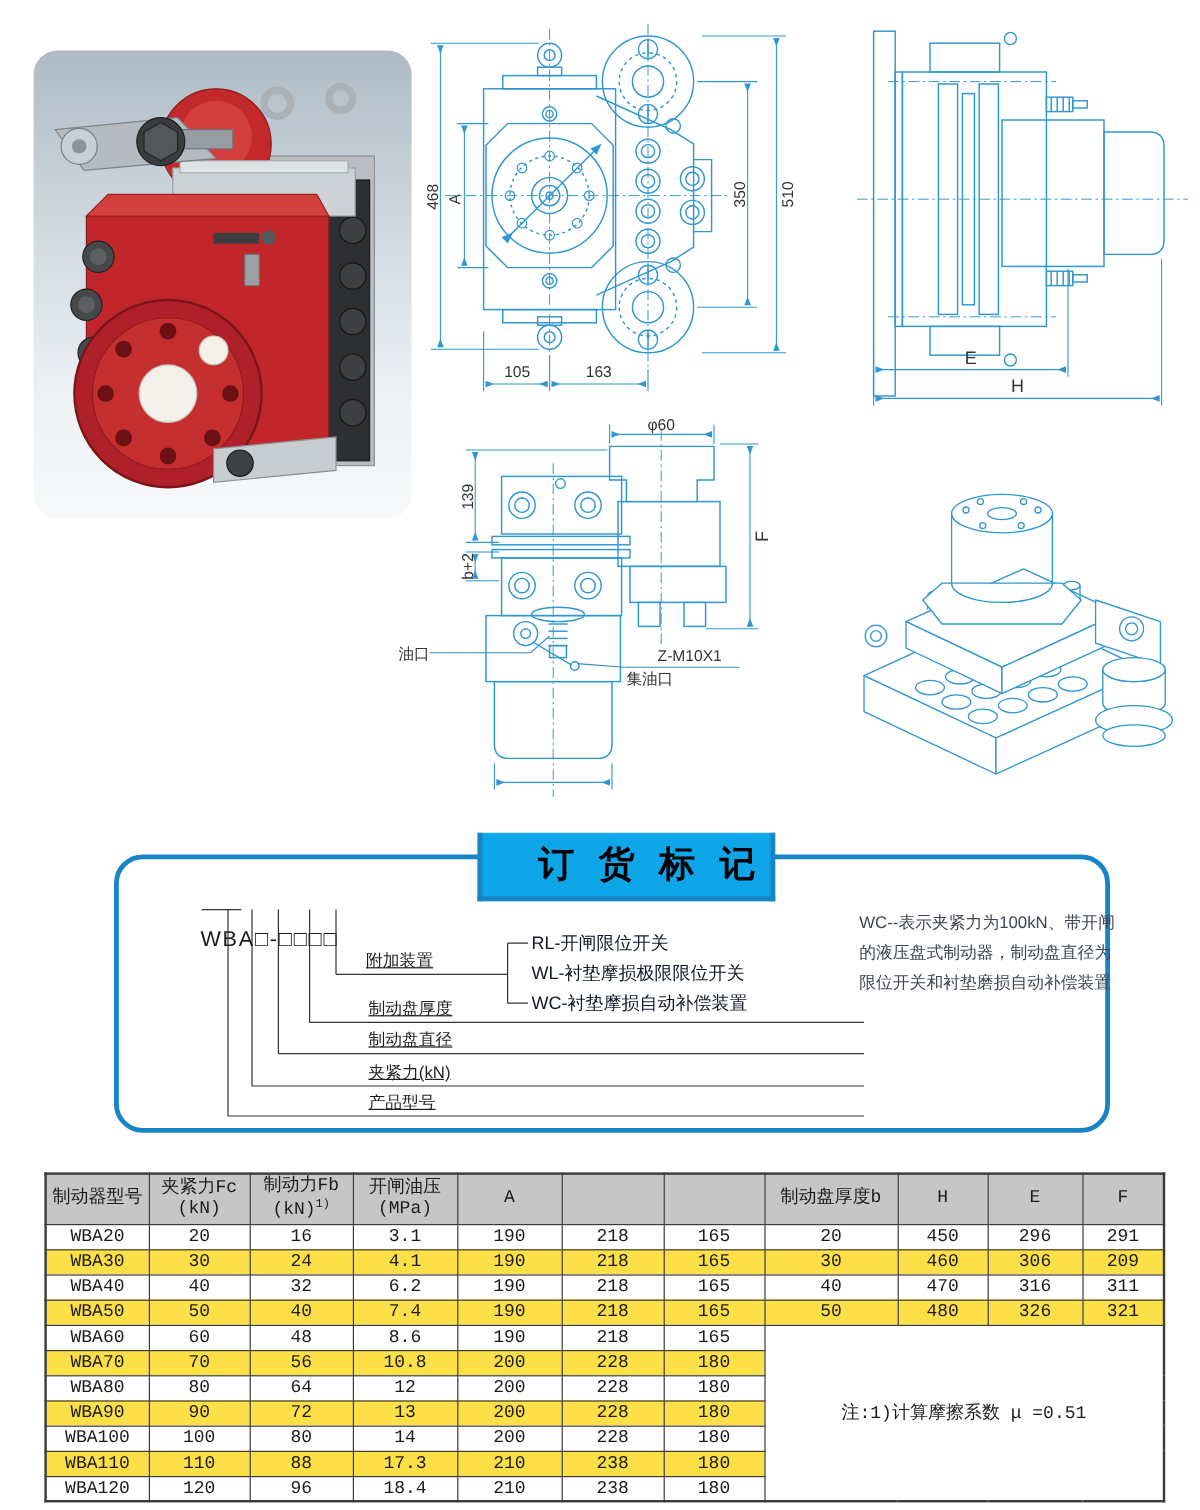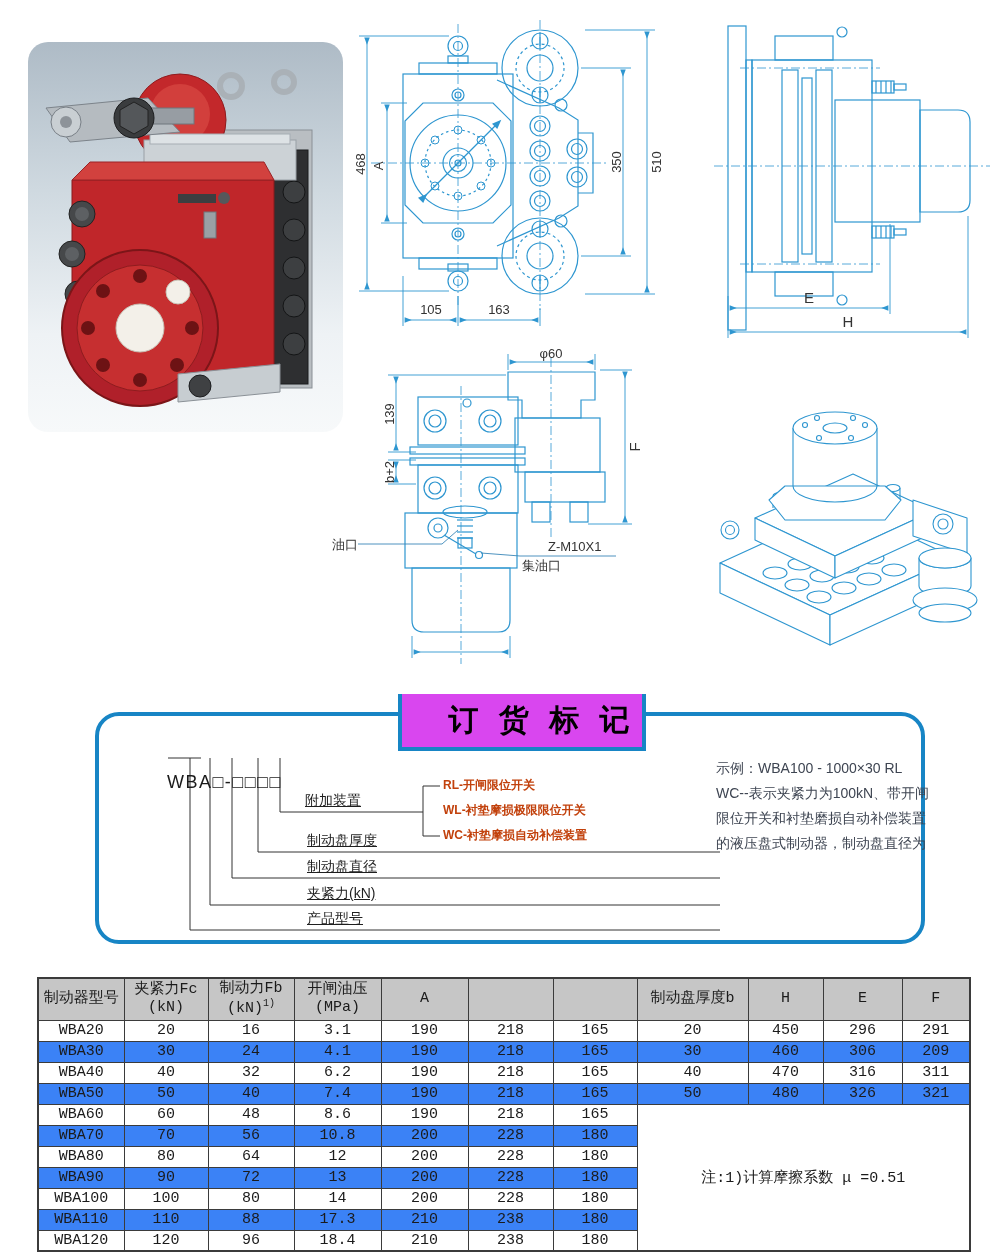--- a/index.html
+++ b/index.html
@@ -8,38 +8,38 @@
   #page { position:relative; width:1000px; height:1258px; background:#fff; overflow:hidden; }
   .abs { position:absolute; }
 
   
   #photo { left:28px; top:42px; width:315px; height:390px; border-radius:20px; overflow:hidden;
            background:linear-gradient(180deg,#aebbc6 0%,#cfd9e0 38%,#eef2f5 75%,#f7f9fa 100%); }
 
   
   #ordering-box { left:95px; top:712px; width:830px; height:232px;
                   border:4px solid #1785c5; border-radius:24px; background:#fff; }
-  #ordering-tab { left:398px; top:694px; width:248px; height:57px; background:#d946ef;
+  #ordering-tab { left:398px; top:694px; width:248px; height:57px; background:#0ea5e9;
                   border-left:4px solid #1785c5; border-right:4px solid #1785c5; border-bottom:4px solid #1785c5;
                   display:flex; align-items:center; justify-content:center;
                   font-size:30px; font-weight:bold; color:#000; letter-spacing:6px; z-index:5;padding-left:40px; }
   #model-code { left:167px; top:731px; font-size:18px; color:#1a1a1a; letter-spacing:1.5px; z-index:4;margin-top:41px; }
   .diagram-label { position:absolute; font-size:14px; color:#1f1f1f; z-index:4; white-space:nowrap;text-decoration:underline; }
-  .option-label  { position:absolute; font-size:12px; color:#c2410c; z-index:4; white-space:nowrap;font-weight:bold; }
+  .option-label  { position:absolute; font-size:15px; color:#0f172a; z-index:4; white-space:nowrap; }
   #example { left:716px; top:756px; width:248px; font-size:14px; line-height:25px; color:#3e4552; z-index:4; }
   #example div { white-space:nowrap; }
 
   
   #spec-table { left:37px; top:977px;font-family:Liberation Mono, monospace; }
   #spec-table table { border-collapse:collapse; table-layout:fixed; width:932px; color:#1b1b1b; }
   #spec-table th, #spec-table td { border:1px solid #3b3b3b; text-align:center; padding:0; }
   #spec-table table { border:2px solid #3b3b3b; }
   #spec-table thead th { background:#c6c6c6; height:42px; font-weight:normal; font-size:15px; line-height:1.22; }
   #spec-table tbody td { height:21px; font-size:15px; background:#fff; }
-  #spec-table tbody tr.stripe td { background:#3b82f6; }
+  #spec-table tbody tr.stripe td { background:#fde047; }
   #spec-table td.note-cell { background:#fff; font-size:15px; }
   #spec-table sup { font-size:10px; vertical-align:super; }
 
   svg text { font-family:"Liberation Sans","DejaVu Sans",sans-serif; }
   .dim  { font-size:13px; fill:#333; }
   .dimB { font-size:15px; fill:#333; }
 </style>
 </head>
 <body>
 
@@ -446,24 +446,23 @@
   <div class="diagram-label" style="left:307px;top:832px">制动盘厚度</div>
   <div class="diagram-label" style="left:307px;top:858px">制动盘直径</div>
   <div class="diagram-label" style="left:307px;top:885px">夹紧力(kN)</div>
   <div class="diagram-label" style="left:307px;top:910px">产品型号</div>
 
   <div class="option-label" style="left:443px;top:777px">RL-开闸限位开关</div>
   <div class="option-label" style="left:443px;top:802px">WL-衬垫摩损极限限位开关</div>
   <div class="option-label" style="left:443px;top:827px">WC-衬垫摩损自动补偿装置</div>
 
   <div id="example" class="abs">
-    <div>示例：WBA100 - 1000×30 RL</div>
     <div>WC--表示夹紧力为100kN、带开闸</div>
+    <div>的液压盘式制动器，制动盘直径为</div>
     <div>限位开关和衬垫磨损自动补偿装置</div>
-    <div>的液压盘式制动器，制动盘直径为</div>
   </div>
 
   <div id="spec-table" class="abs">
     <table>
       <colgroup>
         <col style="width:86px">
           <col style="width:84px">
           <col style="width:86px">
           <col style="width:87px">
         <col style="width:87px">

